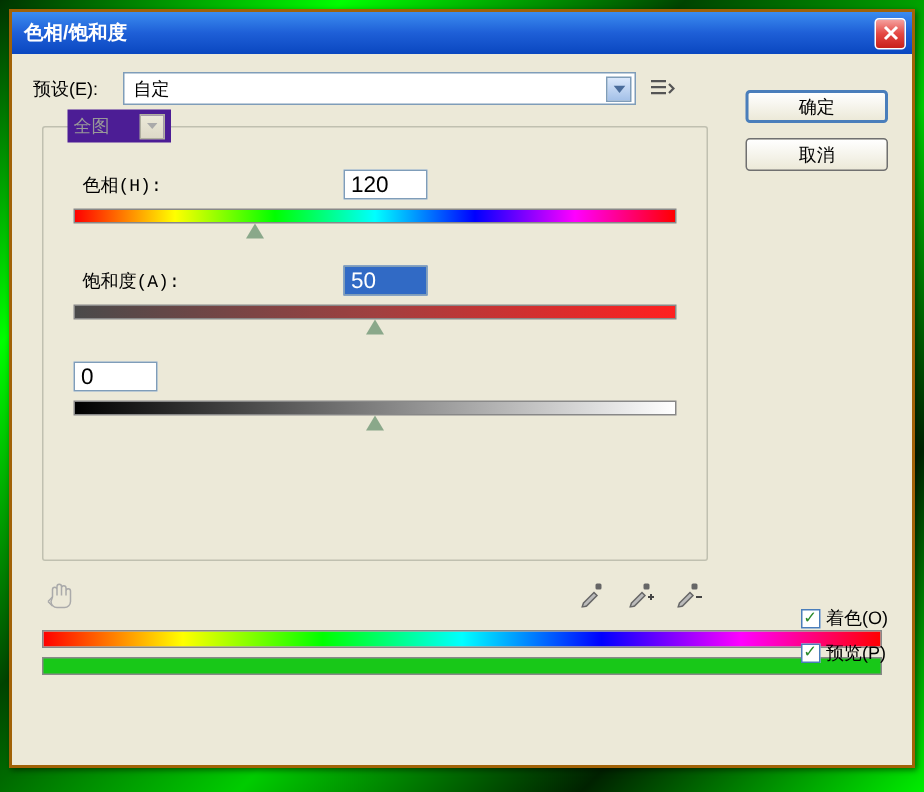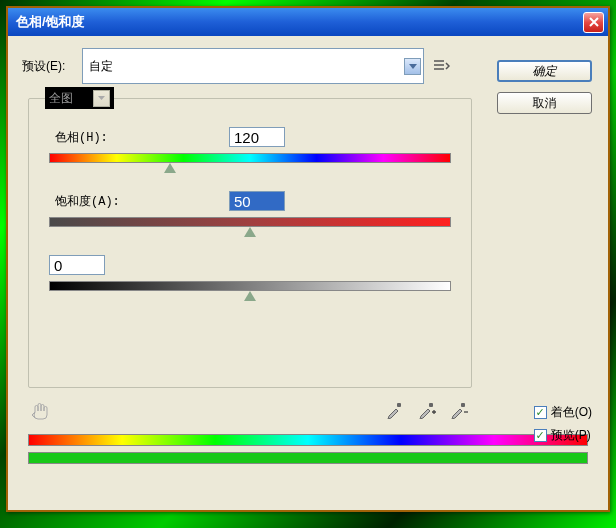--- a/index.html
+++ b/index.html
@@ -49,21 +49,21 @@
 }
 .row-top {
   display: flex;
   align-items: center;
   gap: 8px;
   margin-bottom: 14px;
 }
 .preset-label { width: 52px; }
 .preset-select {
   flex: 0 0 342px;
-  height: 36px;
+  height: 22px;
   border: 1px solid #7F9DB9;
   background: #fff;
   display: flex;
   align-items: center;
   justify-content: space-between;
   padding: 0 2px 0 6px;
 }
 .preset-dd {
   width: 17px;
   height: 17px;
@@ -87,21 +87,21 @@
   height: 22px;
   background: linear-gradient(to bottom, #fff, #ECE9D8);
   border: 1px solid #707070;
   border-radius: 3px;
   cursor: pointer;
   font-size: 12px;
   display: flex;
   align-items: center;
   justify-content: center;
 }
-.btn-ok { border: 2px solid #4A7EBB; font-style: italic; }
+.btn-ok { border: 2px solid #4A7EBB; }
 .btn-col {
   position: absolute;
   right: 24px;
   top: 60px;
   display: flex;
   flex-direction: column;
   gap: 10px;
 }
 .fieldset {
   border: 1px solid #C0C0B0;
@@ -109,21 +109,21 @@
   position: relative;
   margin-left: 6px;
   width: 444px;
   height: 290px;
   padding: 28px 20px 16px 20px;
 }
 .tab {
   position: absolute;
   top: -12px;
   left: 16px;
-  background: #000000;
+  background: #4c1d95;
   padding: 0 4px;
   display: flex;
   align-items: center;
   gap: 20px;
   height: 22px;
   color: #999;
   text-align: center;
 }
 .tab-dd {
   width: 17px;

